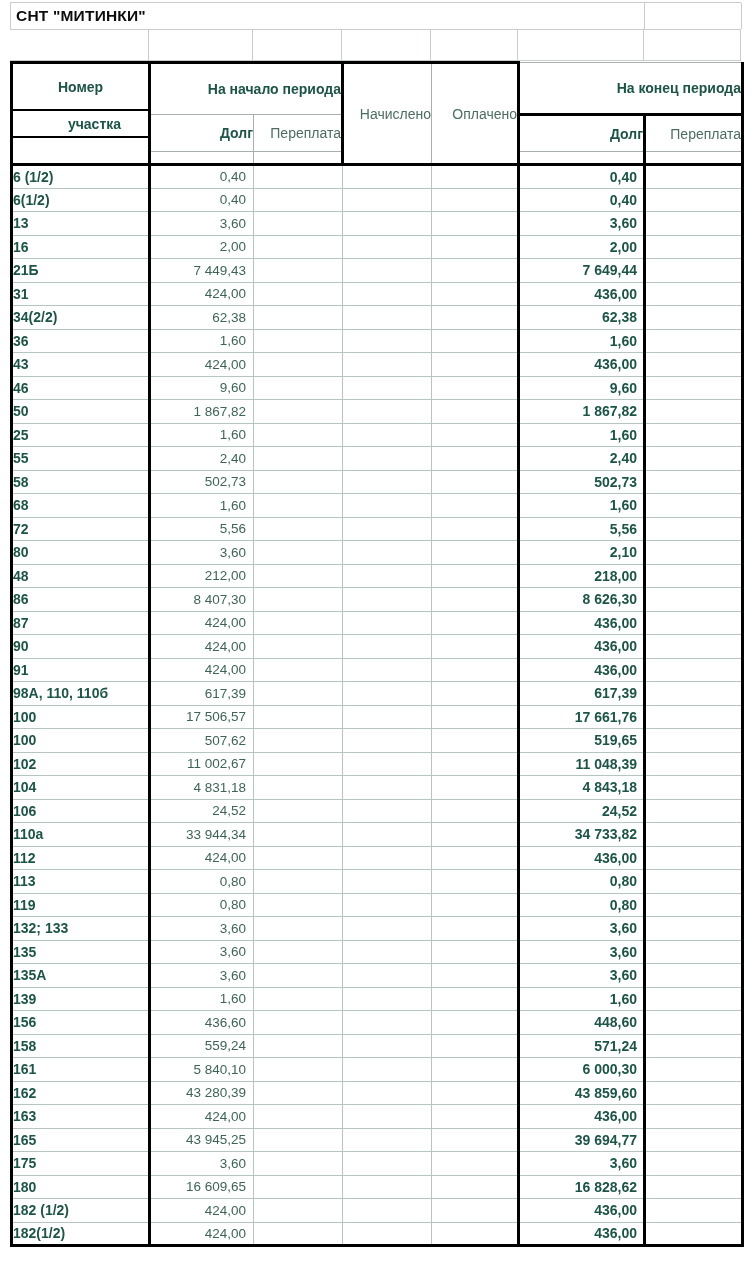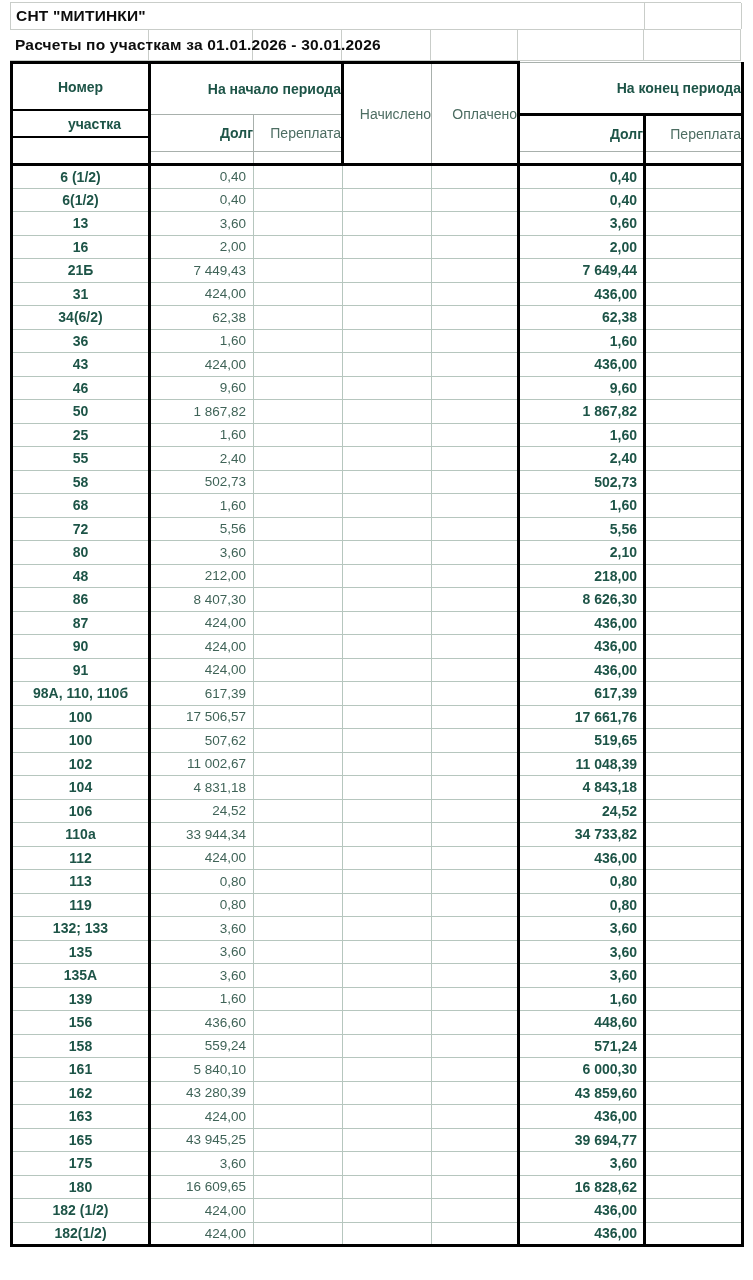--- a/index.html
+++ b/index.html
@@ -85,21 +85,21 @@
 
   
   tbody tr{height:23.5px;}
   tbody td{
     border:1px solid var(--grid-green);
     font-size:13.5px;color:var(--value-green);
     vertical-align:middle;background:#fff;
   }
   td.c1{
     border-left:3px solid var(--black);border-right:3px solid var(--black);
-    font-weight:bold;font-size:14px;color:var(--header-green);text-align:center;
+    font-weight:bold;font-size:14px;color:var(--header-green);
   }
   td.c2{text-align:right;padding-right:7px;}
   td.c5{border-right:3px solid var(--black);}
   td.c6{
     border-right:3px solid var(--black);
     font-weight:bold;font-size:14px;color:var(--header-green);
     text-align:right;padding-right:6px;
   }
   td.c7{border-right:3px solid var(--black);}
   tbody tr:last-child td{border-bottom:3px solid var(--black);}
@@ -116,21 +116,20 @@
   </div>
 
   <div class="title-row" id="title2">
     <span class="vline" style="left:138px"></span>
     <span class="vline" style="left:242px"></span>
     <span class="vline" style="left:331px"></span>
     <span class="vline" style="left:420px"></span>
     <span class="vline" style="left:507px"></span>
     <span class="vline" style="left:633px"></span>
     <span class="vline" style="left:730px"></span>
-    <span class="title-text">Расчеты по участкам за 01.01.2026 - 30.01.2026</span>
   </div>
 
   <table>
     <colgroup>
       <col style="width:138px">
       <col style="width:104px">
       <col style="width:89px">
       <col style="width:89px">
       <col style="width:87px">
       <col style="width:126px">
@@ -209,21 +208,21 @@
         <tr>
       <td class="c1">31</td>
       <td class="c2">424,00</td>
       <td class="c3"></td>
       <td class="c4"></td>
       <td class="c5"></td>
       <td class="c6">436,00</td>
       <td class="c7"></td>
     </tr>
         <tr>
-      <td class="c1">34(6/2)</td>
+      <td class="c1">34(2/2)</td>
       <td class="c2">62,38</td>
       <td class="c3"></td>
       <td class="c4"></td>
       <td class="c5"></td>
       <td class="c6">62,38</td>
       <td class="c7"></td>
     </tr>
         <tr>
       <td class="c1">36</td>
       <td class="c2">1,60</td>

